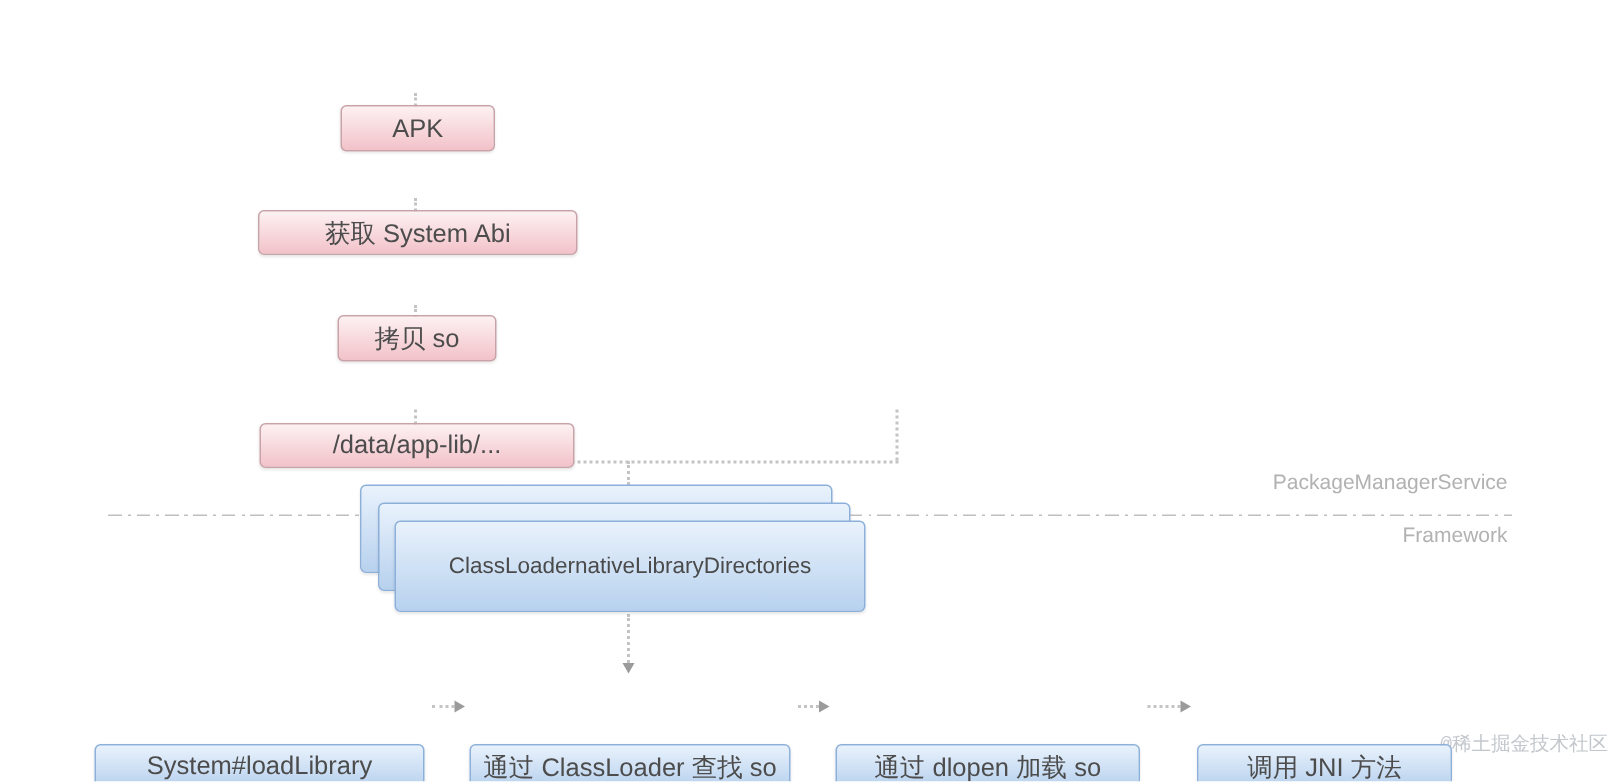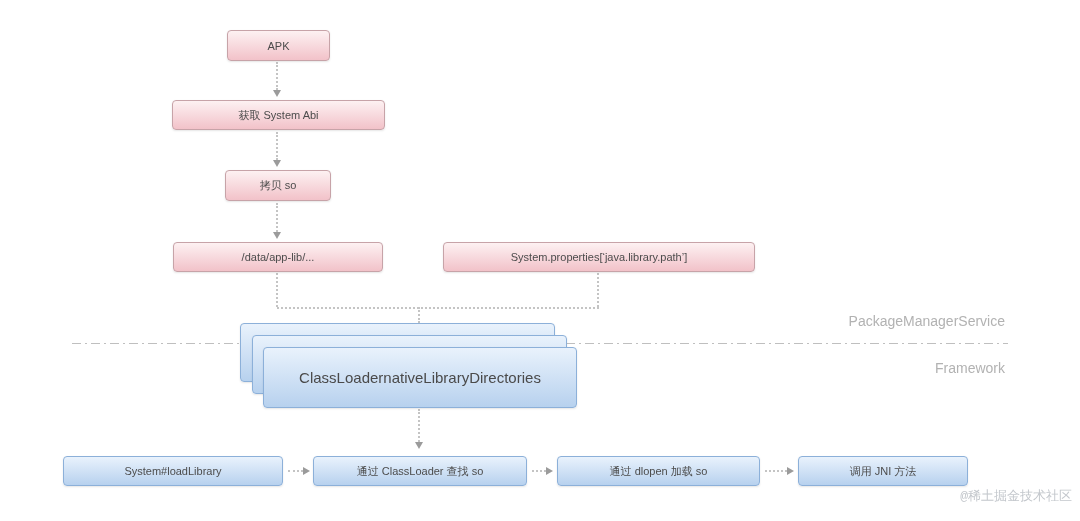--- a/index.html
+++ b/index.html
@@ -2,22 +2,22 @@
 <html><head>
 <meta charset="utf-8">
 <style>
   html,body { margin:0; padding:0; background:#ffffff; }
   .canvas {
     position:relative; width:1080px; height:521px; background:#ffffff;
     font-family:"Liberation Sans","DejaVu Sans",sans-serif; overflow:hidden;
   }
   .node {
     position:absolute; display:flex; align-items:center; justify-content:center;
-    border-radius:4px; font-size:11px; color:#4c4c4c; text-align:left;
-    box-shadow:0 1px 2px rgba(0,0,0,0.10); box-sizing:border-box; white-space:nowrap;
+    border-radius:4px; font-size:17px; color:#4c4c4c; text-align:left;
+    box-shadow:0 1px 2px rgba(0,0,0,0.10); box-sizing:border-box; white-space:nowrap;margin-top:40px;
   }
   .pink {
     background:linear-gradient(#fdf1f2,#f2c2c9);
     border:1px solid #c7a3a8;
   }
   .blue {
     background:linear-gradient(#e9f2fc,#b7d1ee);
     border:1px solid #8cb0d9;
   }
   .stackcard {
@@ -73,36 +73,35 @@
   <div class="vdot" style="left:276px;top:132px;height:28px"></div>
   <div class="arrow-down" style="left:273px;top:160px"></div>
 
   <div class="node pink lift" style="left:225px;top:170px;width:106px;height:31px">拷贝 so</div>
 
   <div class="vdot" style="left:276px;top:203px;height:29px"></div>
   <div class="arrow-down" style="left:273px;top:232px"></div>
 
   <div class="node pink lift" style="left:173px;top:242px;width:210px;height:30px">/data/app-lib/...</div>
 
-  <div class="node pink lift" style="left:443px;top:242px;width:312px;height:30px">System.properties[‘java.library.path’]</div>
 
   <div class="vdot" style="left:276px;top:273px;height:34px"></div>
   <div class="vdot" style="left:597px;top:273px;height:34px"></div>
   <div class="hdot" style="left:277px;top:307px;width:322px"></div>
   <div class="vdot" style="left:418px;top:307px;height:16px"></div>
 
   <div class="stackcard lift" style="left:240px;top:323px;width:315px;height:59px"></div>
   <div class="stackcard lift" style="left:252px;top:335px;width:315px;height:59px"></div>
   <div class="stackcard stackfront lift" style="left:263px;top:347px;width:314px;height:61px">
     <span>ClassLoader</span>
     <span>nativeLibraryDirectories</span>
   </div>
 
   <div class="zone-label" style="top:313px">PackageManagerService</div>
-  <div class="zone-label" style="top:360px">Framework</div>
+  <div class="zone-label" style="top:348px">Framework</div>
 
 
   <div class="vdot" style="left:418px;top:409px;height:33px"></div>
   <div class="arrow-down" style="left:415px;top:442px"></div>
 
   <div class="node blue lift" style="left:63px;top:456px;width:220px;height:30px">System#loadLibrary</div>
 
   <div class="hdot" style="left:288px;top:470px;width:15px"></div>
   <div class="arrow-right" style="left:303px;top:467px"></div>
 

